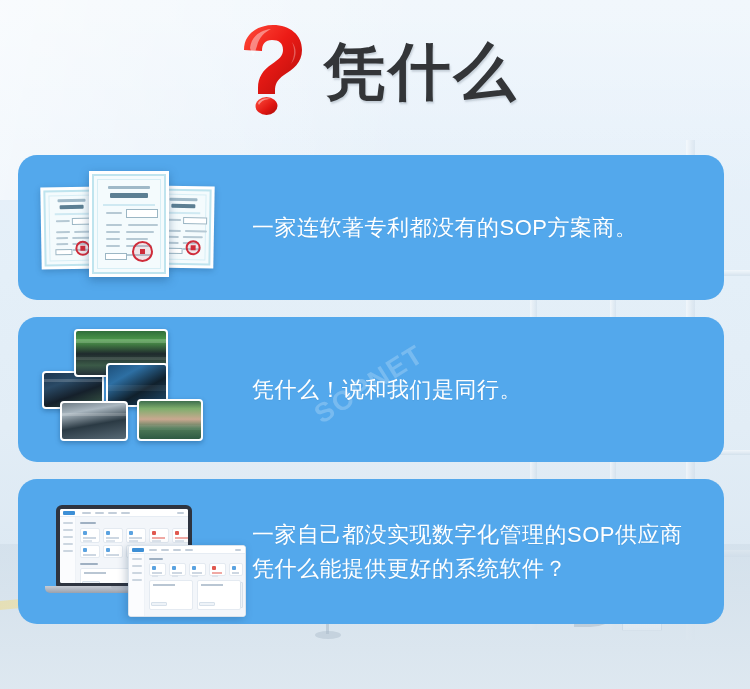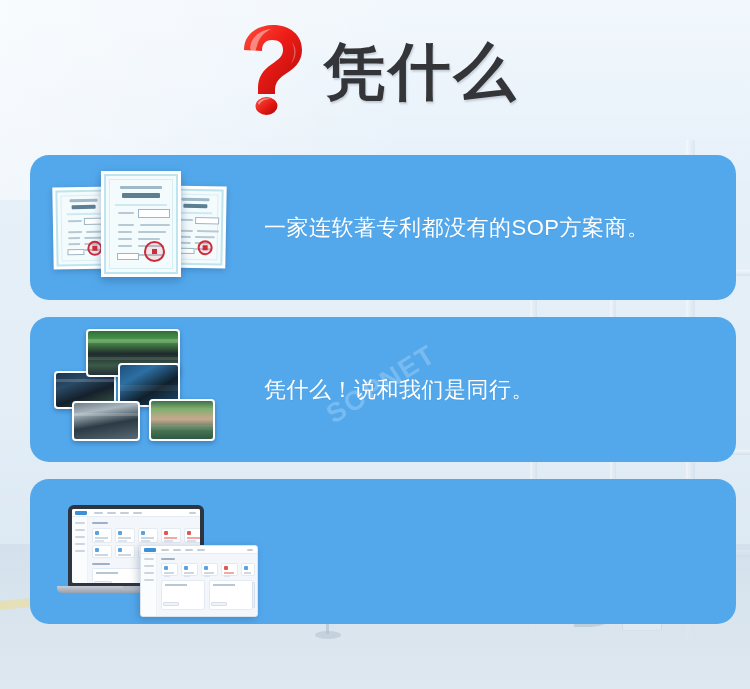--- a/index.html
+++ b/index.html
@@ -126,21 +126,21 @@
     line-height: 1;
     text-shadow: 1px 2px 2px rgba(120,135,150,0.35);
     white-space: nowrap;
     margin-top: 4px;
     font-family: Liberation Serif, serif;
   }
 
   
   #cards {
     position: absolute;
-    left: 30px;
+    left: 18px;
     top: 155px;
     width: 706px;
     z-index: 6;
   }
 
   .card {
     position: relative;
     width: 706px;
     height: 145px;
     background: #53a8ec;
@@ -639,15 +639,21 @@
           <div class="ui-panel" style="left:52px;top:26px;width:44px;height:30px;">
               <i class="p-hd"></i>
             </div>
           <div class="ui-btn" style="left:6px;top:48px;width:16px;height:4px;"></div>
           <div class="ui-btn" style="left:54px;top:48px;width:16px;height:4px;"></div>
           <div class="ui-btn" style="right:2px;top:28px;width:3px;height:26px;"></div>
         </div>
       </div>
     </div>
 
+    <div class="card-text">
+      <div class="card-text-inner">
+        <div class="card-line">一家自己都没实现数字化管理的SOP供应商</div>
+        <div class="card-line">凭什么能提供更好的系统软件？</div>
+      </div>
+    </div>
   </div>
 
 </div>
 
 </body></html>

